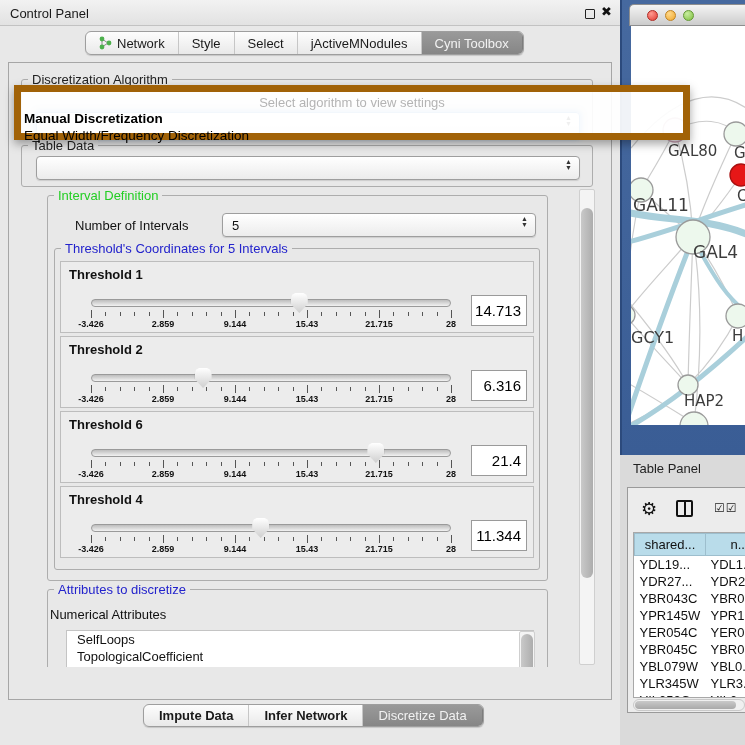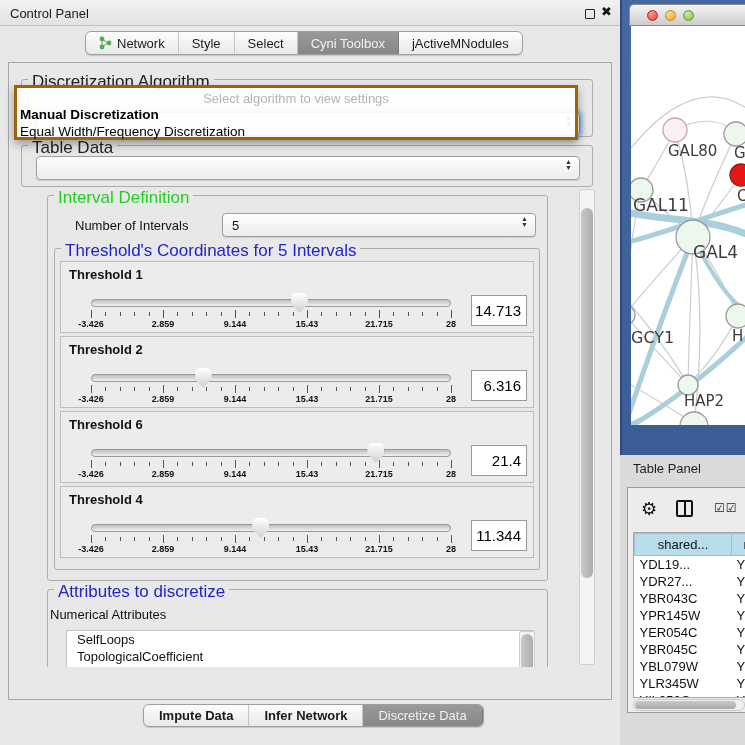--- a/index.html
+++ b/index.html
@@ -22,34 +22,34 @@
     border:1px solid #9e9e9e; border-radius:6px; overflow:hidden;
     background:linear-gradient(#fdfdfd,#e9e9e9); box-shadow:0 1px 1px rgba(0,0,0,.15); }
   .cp-tab { display:flex; align-items:center; gap:5px; padding:0 13px; font-size:13px; color:#1a1a1a;
     border-right:1px solid #c6c6c6; white-space:nowrap; }
   .cp-tab:last-child { border-right:none; }
   .cp-tab.sel { background:linear-gradient(#9a9a9a,#868686); color:#f2f2f2; border-right:1px solid #7d7d7d; }
   
   .cp-main { position:absolute; left:8px; top:62px; width:604px; height:638px;
     border:1px solid #a6a6a6; background:#e8e8e8; }
   .group { position:absolute; border:1px solid #adadad; border-radius:3px; }
-  .group-label { position:absolute; top:-8px; left:6px; background:#e8e8e8; padding:0 4px; font-size:17px; }
+  .group-label { position:absolute; top:-8px; left:6px; background:#e8e8e8; padding:0 4px; font-size:13px; }
   .g-black { color:#222; }
   .g-green { color:#23ce23; }
   .g-blue  { color:#2323cc; }
   
   .combo { position:absolute; height:24px; border:1px solid #9e9e9e; border-radius:4px;
     background:linear-gradient(#ffffff,#ececec); display:flex; align-items:center;
     padding:0 22px 0 9px; font-size:13px; color:#111; box-shadow:0 1px 1px rgba(0,0,0,.12); }
   .combo .stepper { position:absolute; right:7px; top:2px; font-size:7px; line-height:6px;
     color:#333; text-align:center; }
   .combo.focused { border-color:#5a96d6; box-shadow:0 0 5px 2px rgba(95,155,220,.85); }
   
-  .popup { position:absolute; left:5px; top:22px; width:564px; height:55px; z-index:30;
-    background:rgba(255,255,255,.92); border:3px solid #a16207;
+  .popup { position:absolute; left:5px; top:22px; width:676px; height:55px; z-index:30;
+    background:rgba(255,255,255,.92); border:7px solid #a16207;
     box-shadow:0 4px 9px rgba(0,0,0,.35); }
   .popup-hint { position:absolute; left:0; top:3px; width:100%; text-align:center;
     color:#b4b4b4; font-size:13px; }
   .popup-item { position:absolute; left:3px; font-size:13.5px; color:#000; white-space:nowrap; }
   .popup-item.b { font-weight:bold; top:19px; }
   .popup-item.n { top:36px; }
   
   .viewport { position:absolute; left:4px; top:124px; width:568px; height:480px; overflow:hidden; }
   
   .vscroll { position:absolute; width:16px; background:#f4f4f4; border:1px solid #cfcfcf; border-radius:2px; }
@@ -143,25 +143,25 @@
             <circle cx="10" cy="7" r="2.4" fill="#4db04d"></circle>
         </svg>
         <span>Network</span>
       </div>
       <div class="cp-tab">
           <span>Style</span>
         </div>
       <div class="cp-tab">
           <span>Select</span>
         </div>
+      <div class="cp-tab">
+          <span>jActiveMNodules</span>
+        </div>
       <div class="cp-tab sel">
           <span>Cyni Toolbox</span>
-        </div>
-      <div class="cp-tab">
-          <span>jActiveMNodules</span>
         </div>
     </div>
 
     <div class="cp-main">
 
       <div class="group" style="left:12px; top:16px; width:572px; height:58px;">
         <span class="group-label g-black">Discretization Algorithm</span>
         <div class="combo focused" style="left:14px; top:32px; width:544px;">
           <span class="stepper">▲<br>▼</span>
         </div>
@@ -473,21 +473,21 @@
     <div class="table-window">
       <div class="tp-toolbar">
         <span class="gear">⚙</span>
         <span class="split-icon"></span>
         <span class="tp-checks">☑☑</span>
       </div>
       <div class="tp-table">
         <table>
           <thead>
             <tr>
-              <th style="width:97px;">shared...</th>
+              <th style="width:71px;">shared...</th>
               <th>n...</th>
             </tr>
           </thead>
           <tbody id="table-body">
               <tr>
                 <td>YDL19...</td>
                 <td>YDL1...</td>
               </tr>
               <tr>
                 <td>YDR27...</td>

